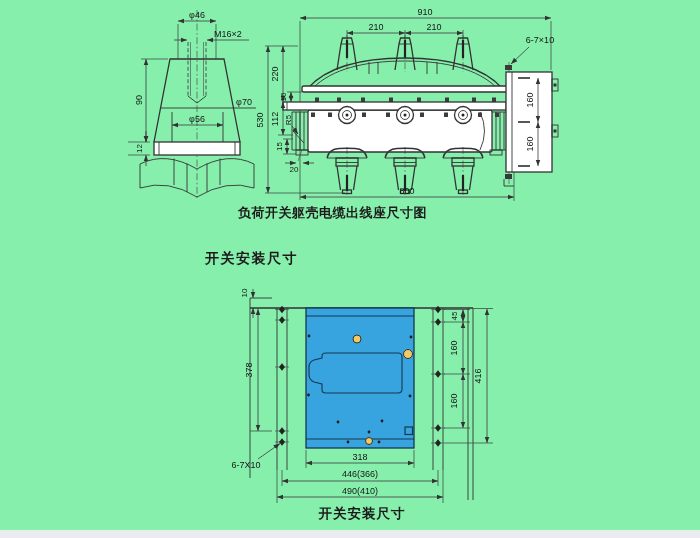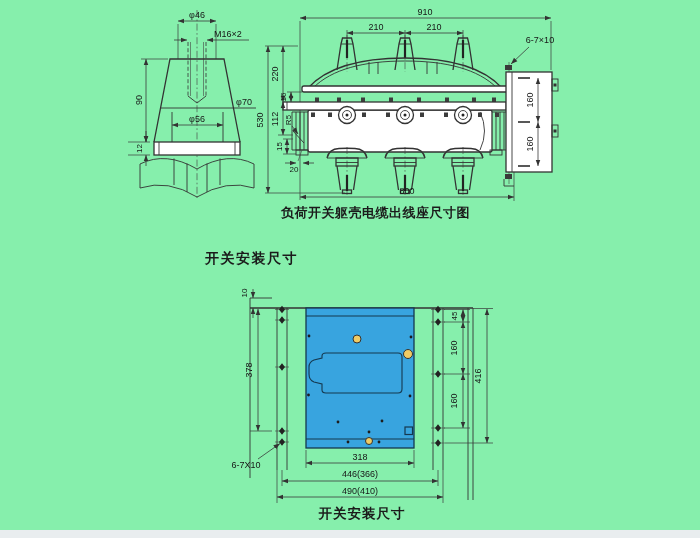--- a/index.html
+++ b/index.html
@@ -1,19 +1,19 @@
 <!DOCTYPE html>
 <html><head>
 <meta charset="utf-8">
 <style>
   html,body{margin:0;padding:0;background:#fff;}
   #stage{position:relative;width:700px;height:538px;background:#86efac;overflow:hidden;
          font-family:"Liberation Sans",sans-serif;padding-left:8px;}
   .cap{position:absolute;color:#1b1b1b;font-weight:bold;white-space:nowrap;}
-  #cap1{left:238px;top:204px;width:232px;text-align:right;font-size:13px;letter-spacing:.5px;}
+  #cap1{left:238px;top:204px;width:232px;text-align:left;font-size:13px;letter-spacing:.5px;}
   #lbl2{left:205px;top:250px;font-size:14px;letter-spacing:1.5px;}
   #cap3{left:281px;top:505px;width:162px;text-align:center;font-size:13.5px;letter-spacing:1px;}
   svg{position:absolute;left:0;top:0;}
   .ol{fill:none;stroke:#333;stroke-width:1.3;}
   .olf{fill:#fff;stroke:#333;stroke-width:1.3;}
   .tl{fill:none;stroke:#333;stroke-width:0.9;}
   .t6{fill:none;stroke:#444;stroke-width:0.6;}
   .ext{fill:none;stroke:#3a3a3a;stroke-width:0.7;}
   .dimln{fill:none;stroke:#3a3a3a;stroke-width:0.8;}
   .cl{fill:none;stroke:#444;stroke-width:0.65;stroke-dasharray:7 2.5 1.6 2.5;}

